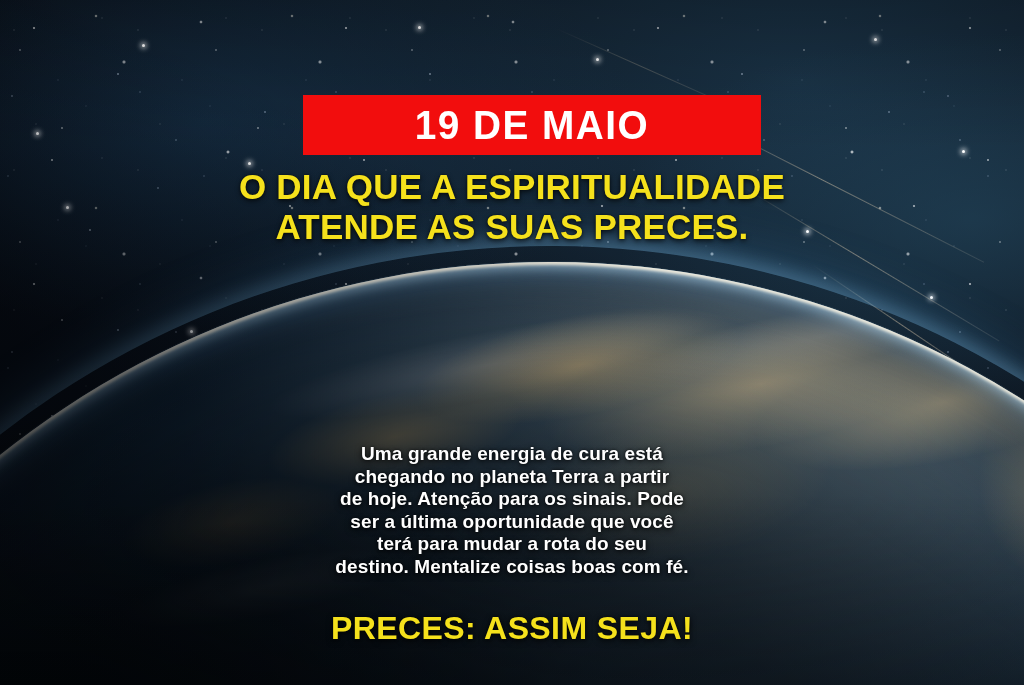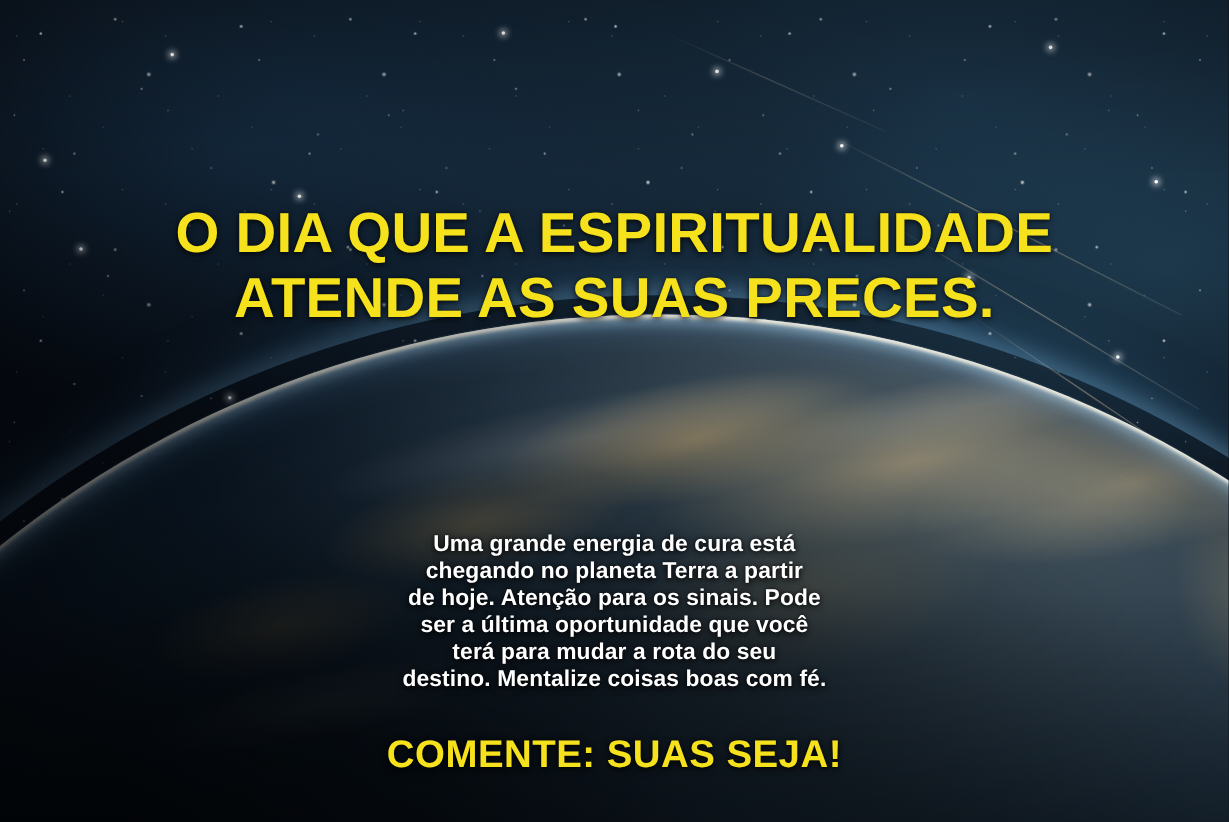--- a/index.html
+++ b/index.html
@@ -210,21 +210,21 @@
     font-stretch: condensed;
     transform: scaleX(.97);
   }
 
   .headline {
     position: absolute;
     left: 0; right: 0;
     top: 167px;
     text-align: center;
     color: #f5e11c;
-    font-size: 47px;
+    font-size: 35px;
     font-weight: bold;
     line-height: 1.14;
     letter-spacing: .2px;
     text-shadow: 0 2px 5px rgba(0,0,0,.70), 0 0 2px rgba(0,0,0,.55);
     white-space: pre-line;
   }
 
   .body-copy {
     position: absolute;
     left: 0; right: 0;
@@ -288,27 +288,30 @@
     <div class="earth-halo"></div>
     <div class="earth"></div>
     <div class="earth-rim"></div>
     <div class="earth-shadow"></div>
   </div>
 
   <div class="vignette"></div>
 
   <div class="content">
 
+    <div class="date-banner">
+      <span class="date-banner-text">19 DE MAIO</span>
+    </div>
 
     <div class="headline">O DIA QUE A ESPIRITUALIDADE
 ATENDE AS SUAS PRECES.</div>
 
     <div class="body-copy">Uma grande energia de cura está
 chegando no planeta Terra a partir
 de hoje. Atenção para os sinais. Pode
 ser a última oportunidade que você
 terá para mudar a rota do seu
 destino. Mentalize coisas boas com fé.</div>
 
-    <div class="cta">COMENTE: SUAS SEJA!</div>
+    <div class="cta">PRECES: ASSIM SEJA!</div>
 
   </div>
 </div>
 
 </body></html>

